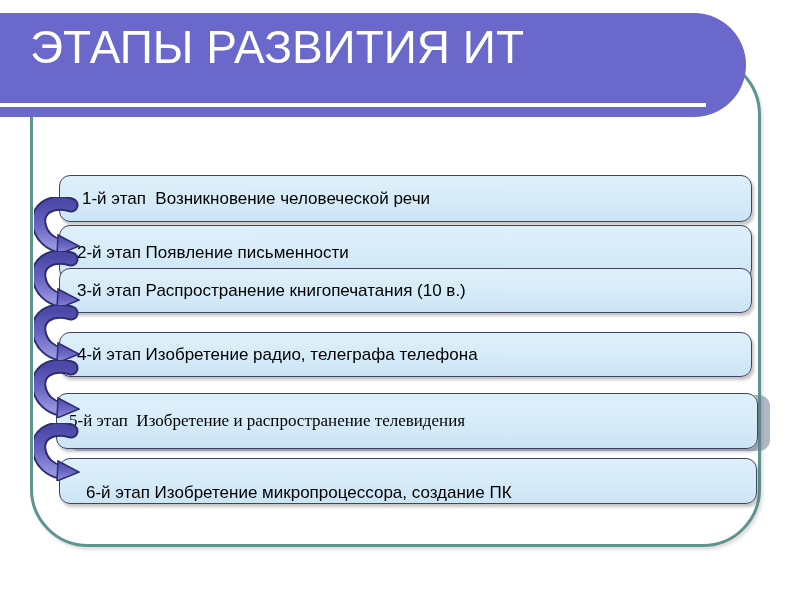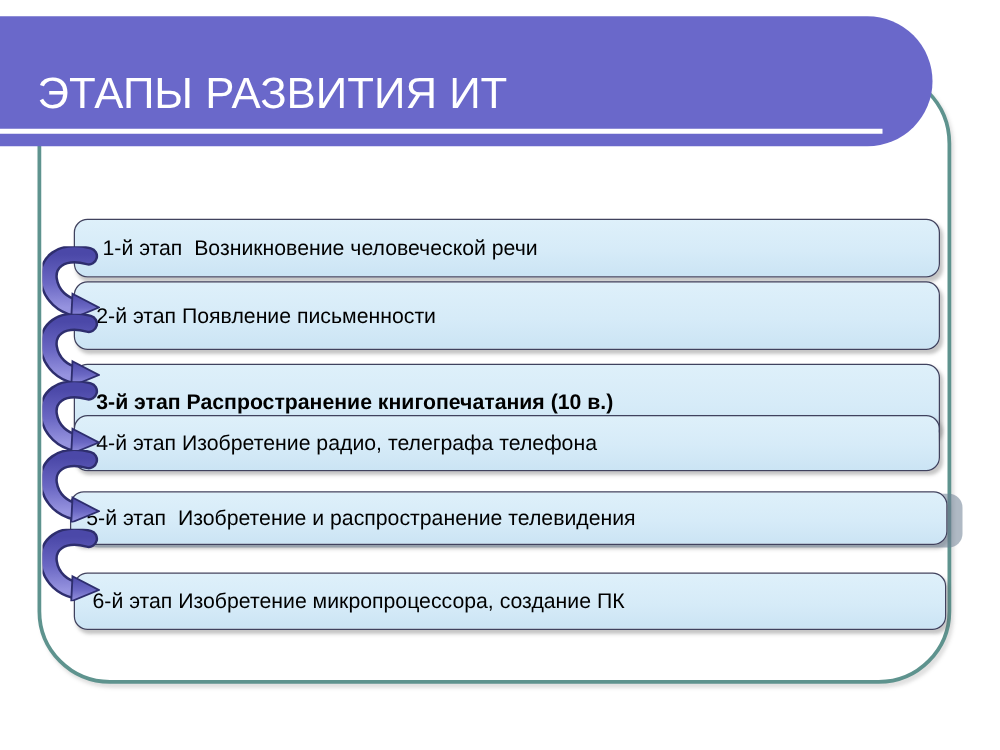--- a/index.html
+++ b/index.html
@@ -25,22 +25,22 @@
   .header{
     position:absolute;
     left:0;top:13px;
     width:746px;height:104px;
     background:#6A68CA;
     border-radius:0 52px 52px 0;
     z-index:3;
   }
   .title{
     position:absolute;
-    left:30px;top:52px;
-    font-size:35px;
+    left:30px;top:24px;
+    font-size:46px;
     line-height:46px;
     letter-spacing:0px;
     color:#ffffff;
     font-weight:400;
     white-space:pre;
     z-index:4;
   }
   .title-underline{
     position:absolute;
     left:0;top:103px;
@@ -63,25 +63,25 @@
     padding-left:17px;
     z-index:5;
   }
   .stage-label{
     font-size:17px;
     color:#000000;
     white-space:pre;
   }
   .b1{top:175px;height:47px;padding-left:22px;}
   .b2{top:225px;height:55px;text-align:center;}
-  .b3{top:291px;height:61px;font-weight:bold;}
+  .b3{top:268px;height:45px;}
   .b4{top:332px;height:45px;text-align:right;}
-  .b5{top:393px;height:43px;left:56px;width:702px;padding-left:12px;
-      box-shadow:12px 2px 0 rgba(110,128,148,0.55),2px 3px 3px rgba(90,90,90,0.35);}
-  .b6{top:458px;height:46px;width:698px;padding-left:14px;}
+  .b5{top:393px;height:56px;left:56px;width:702px;padding-left:12px;
+      box-shadow:12px 2px 0 rgba(110,128,148,0.55),2px 3px 3px rgba(90,90,90,0.35);font-family:Liberation Serif, serif;}
+  .b6{top:458px;height:46px;width:698px;padding-left:26px;align-items:flex-end;}
   
   .arrow{
     position:absolute;
     left:34px;
     width:46px;height:58px;
     z-index:6;
   }
   .a1{top:197px;}
   .a2{top:251px;}
   .a3{top:305px;}

